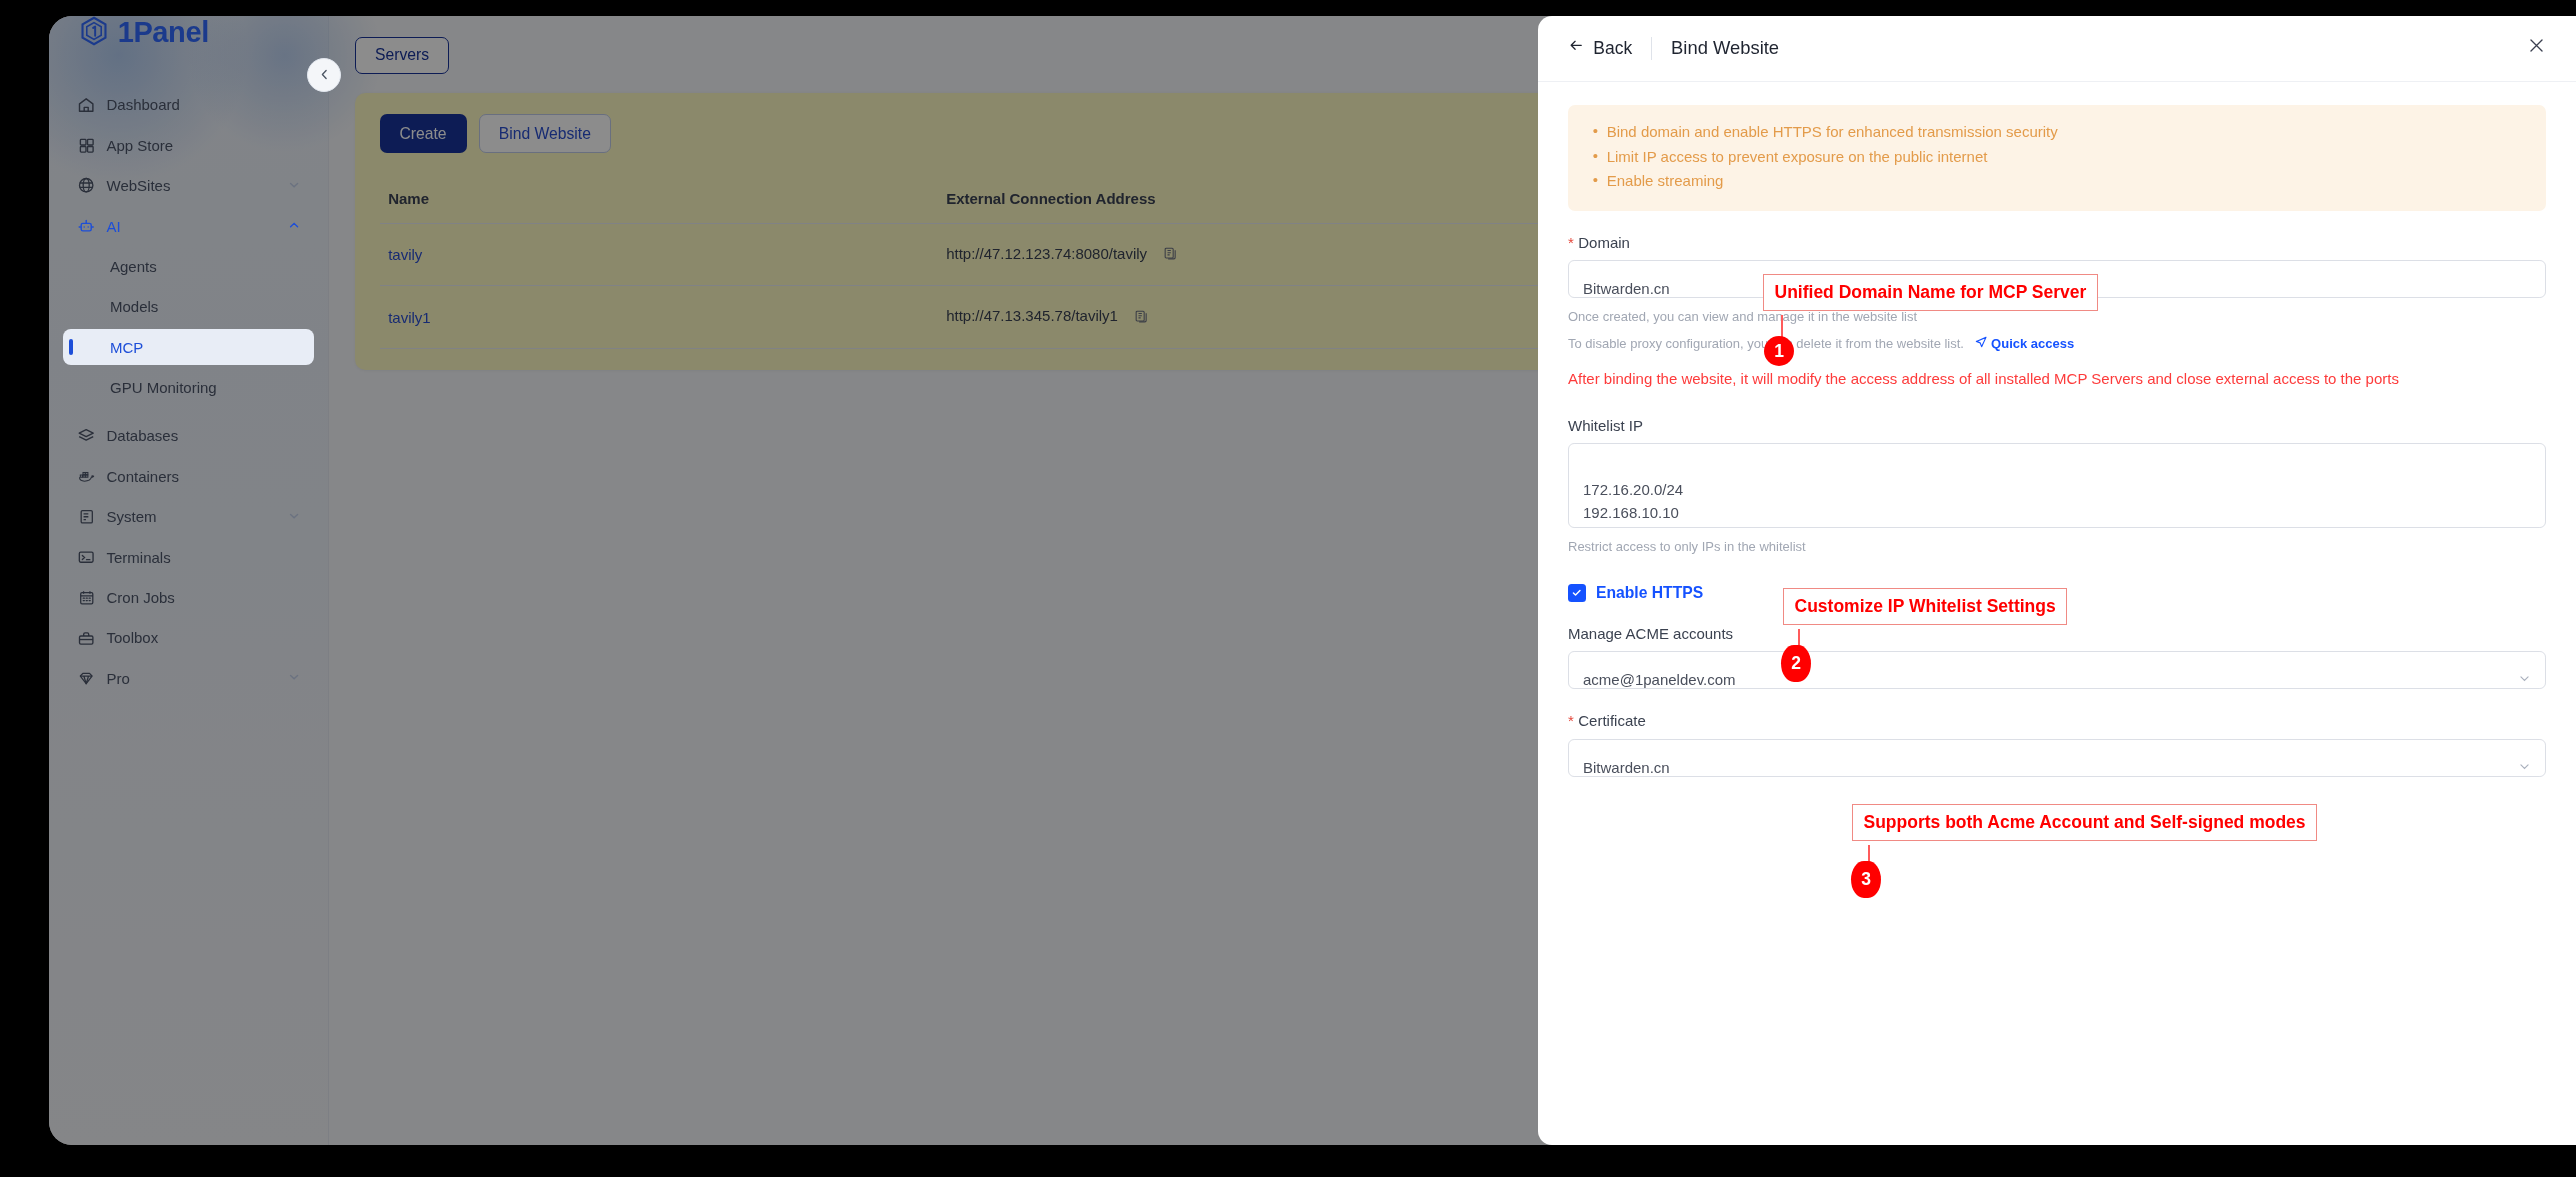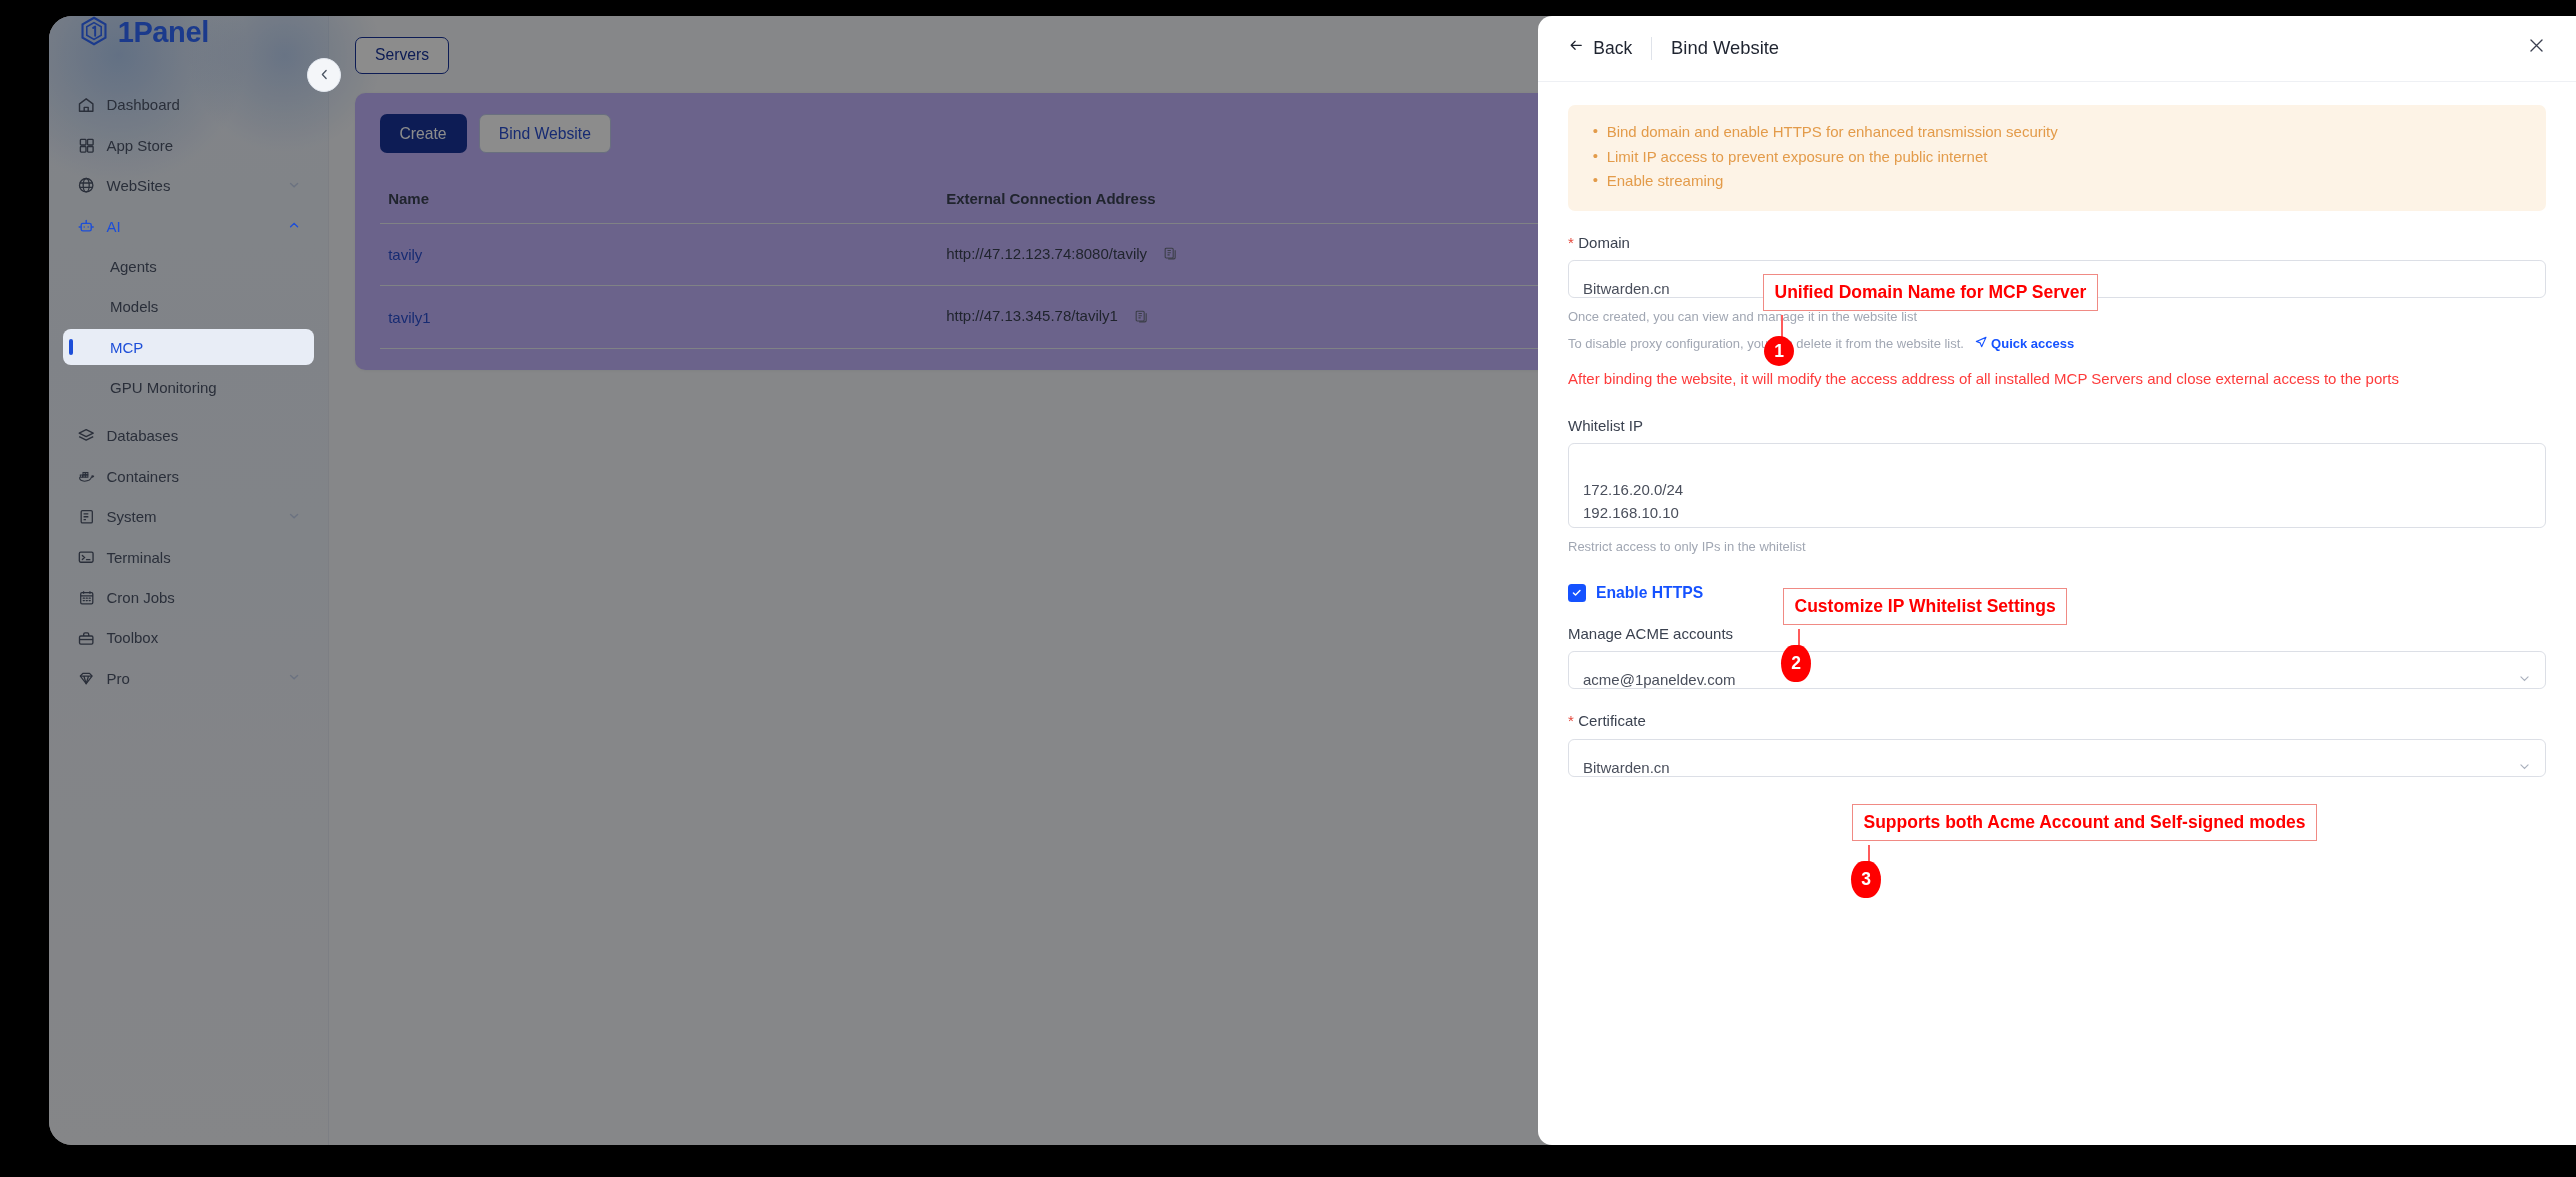--- a/index.html
+++ b/index.html
@@ -69,21 +69,21 @@
   }
 
   
   .main { position:absolute; left:280px; top:0; right:0; bottom:0; padding:21px 26px; }
   .tabbar { display:flex; gap:7px; }
   .tab {
     border:1.7px solid #18349b; color:#18349b; background:#fff;
     border-radius:7px; padding:8.7px 19px; font-size:15.7px; font-weight:500; cursor:pointer;
   }
   .card {
-    margin-top:19px; background:#c4b5fd; border-radius:10.5px; padding:21px 24.5px;
+    margin-top:19px; background:#fef9c3; border-radius:10.5px; padding:21px 24.5px;
     box-shadow:0 0.9px 2.6px rgba(16,24,40,.05);
   }
   .btn-row { display:flex; gap:12.2px; }
   .btn {
     border-radius:7px; padding:9.6px 19px; font-size:15.7px; cursor:pointer; border:0.9px solid transparent;
   }
   .btn-primary { background:#18349b; color:#fff; }
   .btn-ghost { background:#fff; color:#2b4fd0; border-color:#bfcbe8; }
 
   table.list { width:100%; border-collapse:collapse; margin-top:21px; }

